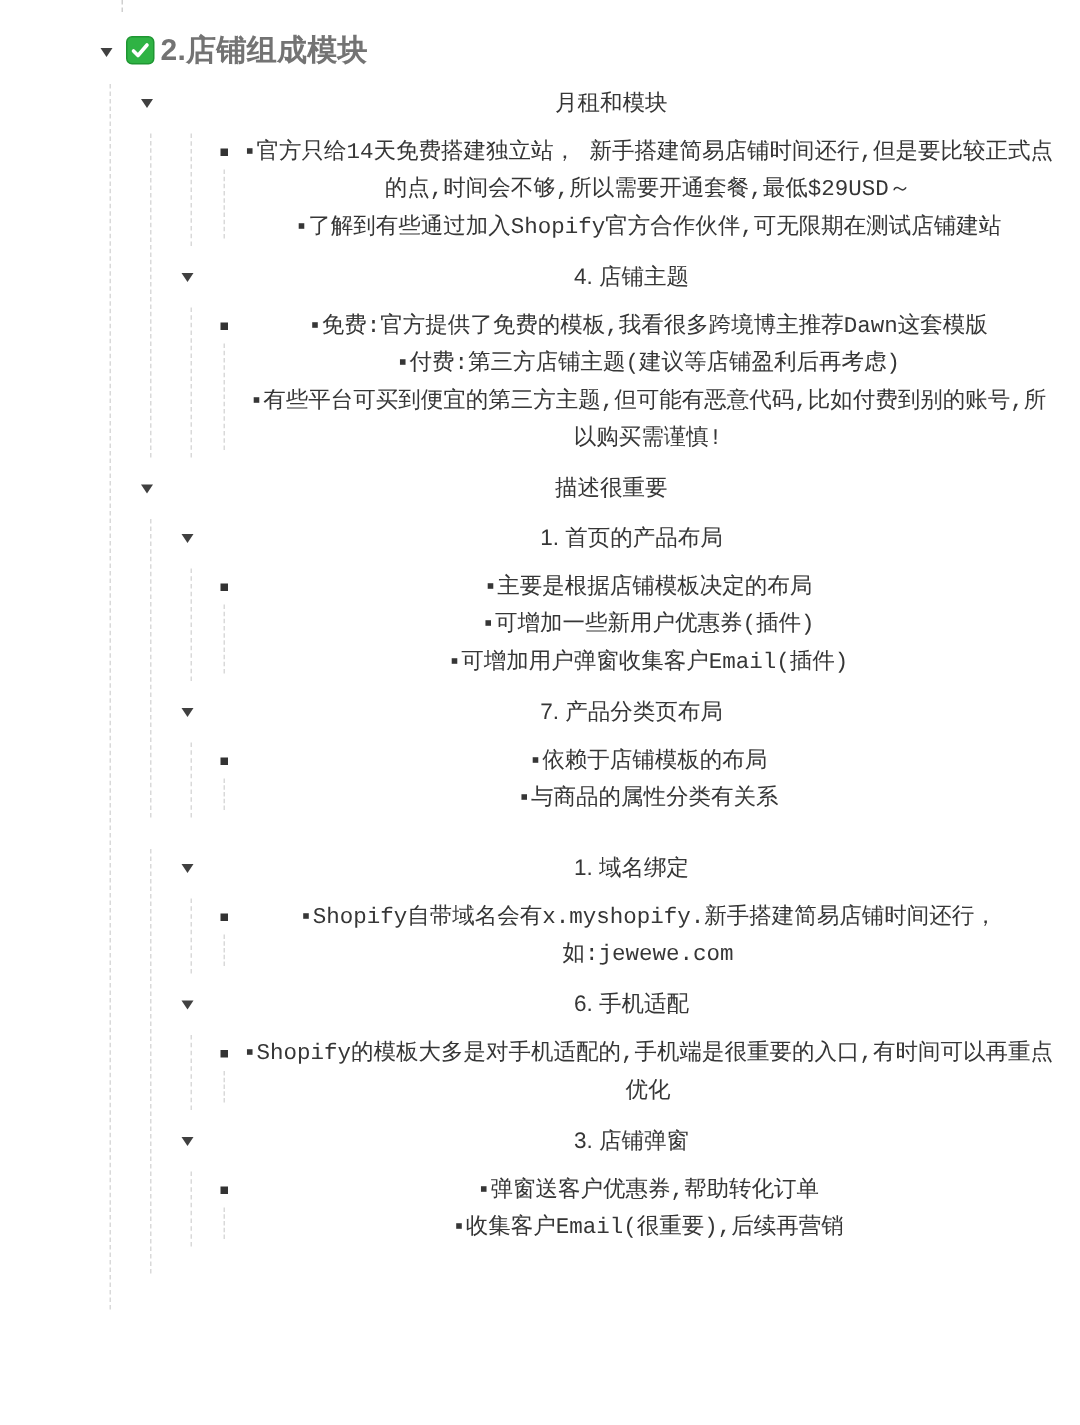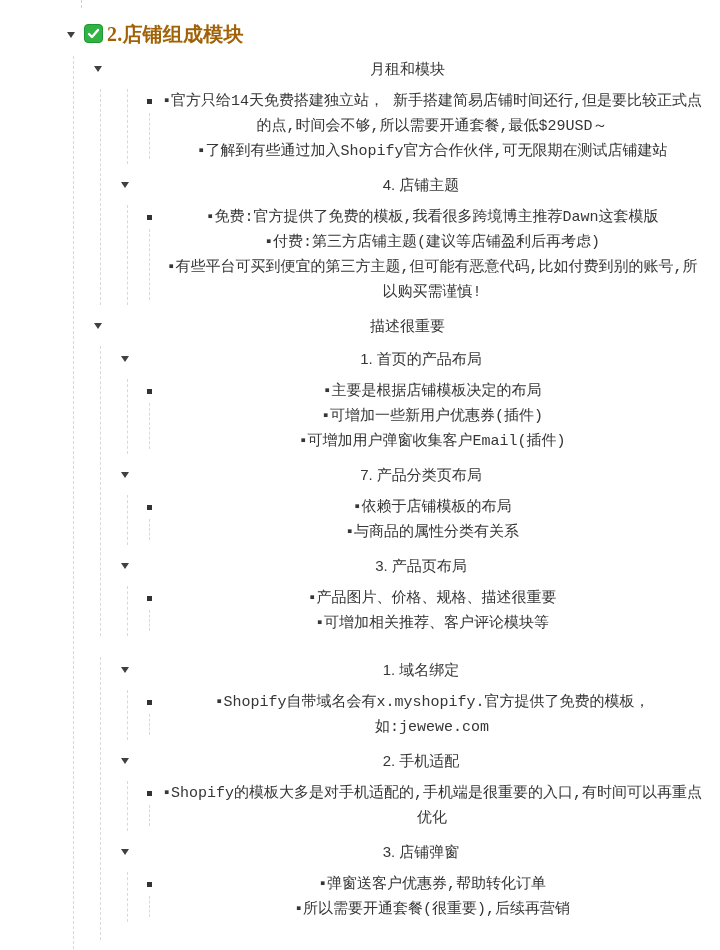--- a/index.html
+++ b/index.html
@@ -44,23 +44,22 @@
     flex:none;width:19px;height:19px;
     margin:4px 4px 0 0;
     background:#2fb344;
     border:1px solid #1f9632;
     border-radius:4px;
     box-sizing:border-box;
     display:flex;align-items:center;justify-content:center;
     cursor:pointer;
   }
   .title{
-    font-size:20px;font-weight:bold;color:#a16207;
+    font-size:20px;font-weight:bold;color:#737373;
     letter-spacing:0.2px;
-    font-family:Liberation Serif, serif;
   }
   .txt{white-space:pre-wrap;flex:1;word-break:break-word;text-align:center;}
   .node{margin:8px 0;}
   .children{
     margin-left:7px;
     border-left:1px dashed #d9d9d9;
     padding-left:19px;
   }
   #root-children{padding-bottom:16px;}
   #root-children > .node:last-child > .children{padding-bottom:10px;margin-top:21px;}
@@ -152,78 +151,63 @@
               <div class="children">
                 <div class="node leaf">
                   <div class="row">
                     <span class="bullet"></span>
                     <span class="txt">▪依赖于店铺模板的布局
 ▪与商品的属性分类有关系</span>
                   </div>
                 </div>
               </div>
             </div>
-            <div class="node branch">
-              <div class="row">
-                <span class="tri"></span>
-                <span class="txt">3. 产品页布局</span>
-              </div>
-              <div class="children">
-                <div class="node leaf">
-                  <div class="row">
-                    <span class="bullet"></span>
-                    <span class="txt">▪产品图片、价格、规格、描述很重要
-▪可增加相关推荐、客户评论模块等</span>
-                  </div>
-                </div>
-              </div>
-            </div>
           </div>
         </div>
         <div class="node branch">
           <div class="children">
             <div class="node branch">
               <div class="row">
                 <span class="tri"></span>
                 <span class="txt">1. 域名绑定</span>
               </div>
               <div class="children">
                 <div class="node leaf">
                   <div class="row">
                     <span class="bullet"></span>
-                    <span class="txt">▪Shopify自带域名会有x.myshopify.官方提供了免费的模板， 如:jewewe.com</span>
-                  </div>
-                </div>
-              </div>
-            </div>
-            <div class="node branch">
-              <div class="row">
-                <span class="tri"></span>
-                <span class="txt">2. 手机适配</span>
+                    <span class="txt">▪Shopify自带域名会有x.myshopify.新手搭建简易店铺时间还行， 如:jewewe.com</span>
+                  </div>
+                </div>
+              </div>
+            </div>
+            <div class="node branch">
+              <div class="row">
+                <span class="tri"></span>
+                <span class="txt">6. 手机适配</span>
               </div>
               <div class="children">
                 <div class="node leaf">
                   <div class="row">
                     <span class="bullet"></span>
                     <span class="txt">▪Shopify的模板大多是对手机适配的,手机端是很重要的入口,有时间可以再重点优化</span>
                   </div>
                 </div>
               </div>
             </div>
             <div class="node branch">
               <div class="row">
                 <span class="tri"></span>
                 <span class="txt">3. 店铺弹窗</span>
               </div>
               <div class="children">
                 <div class="node leaf">
                   <div class="row">
                     <span class="bullet"></span>
                     <span class="txt">▪弹窗送客户优惠券,帮助转化订单
-▪所以需要开通套餐(很重要),后续再营销</span>
+▪收集客户Email(很重要),后续再营销</span>
                   </div>
                 </div>
               </div>
             </div>
           </div>
         </div>
       </div>
   </div>
 </div>
 

